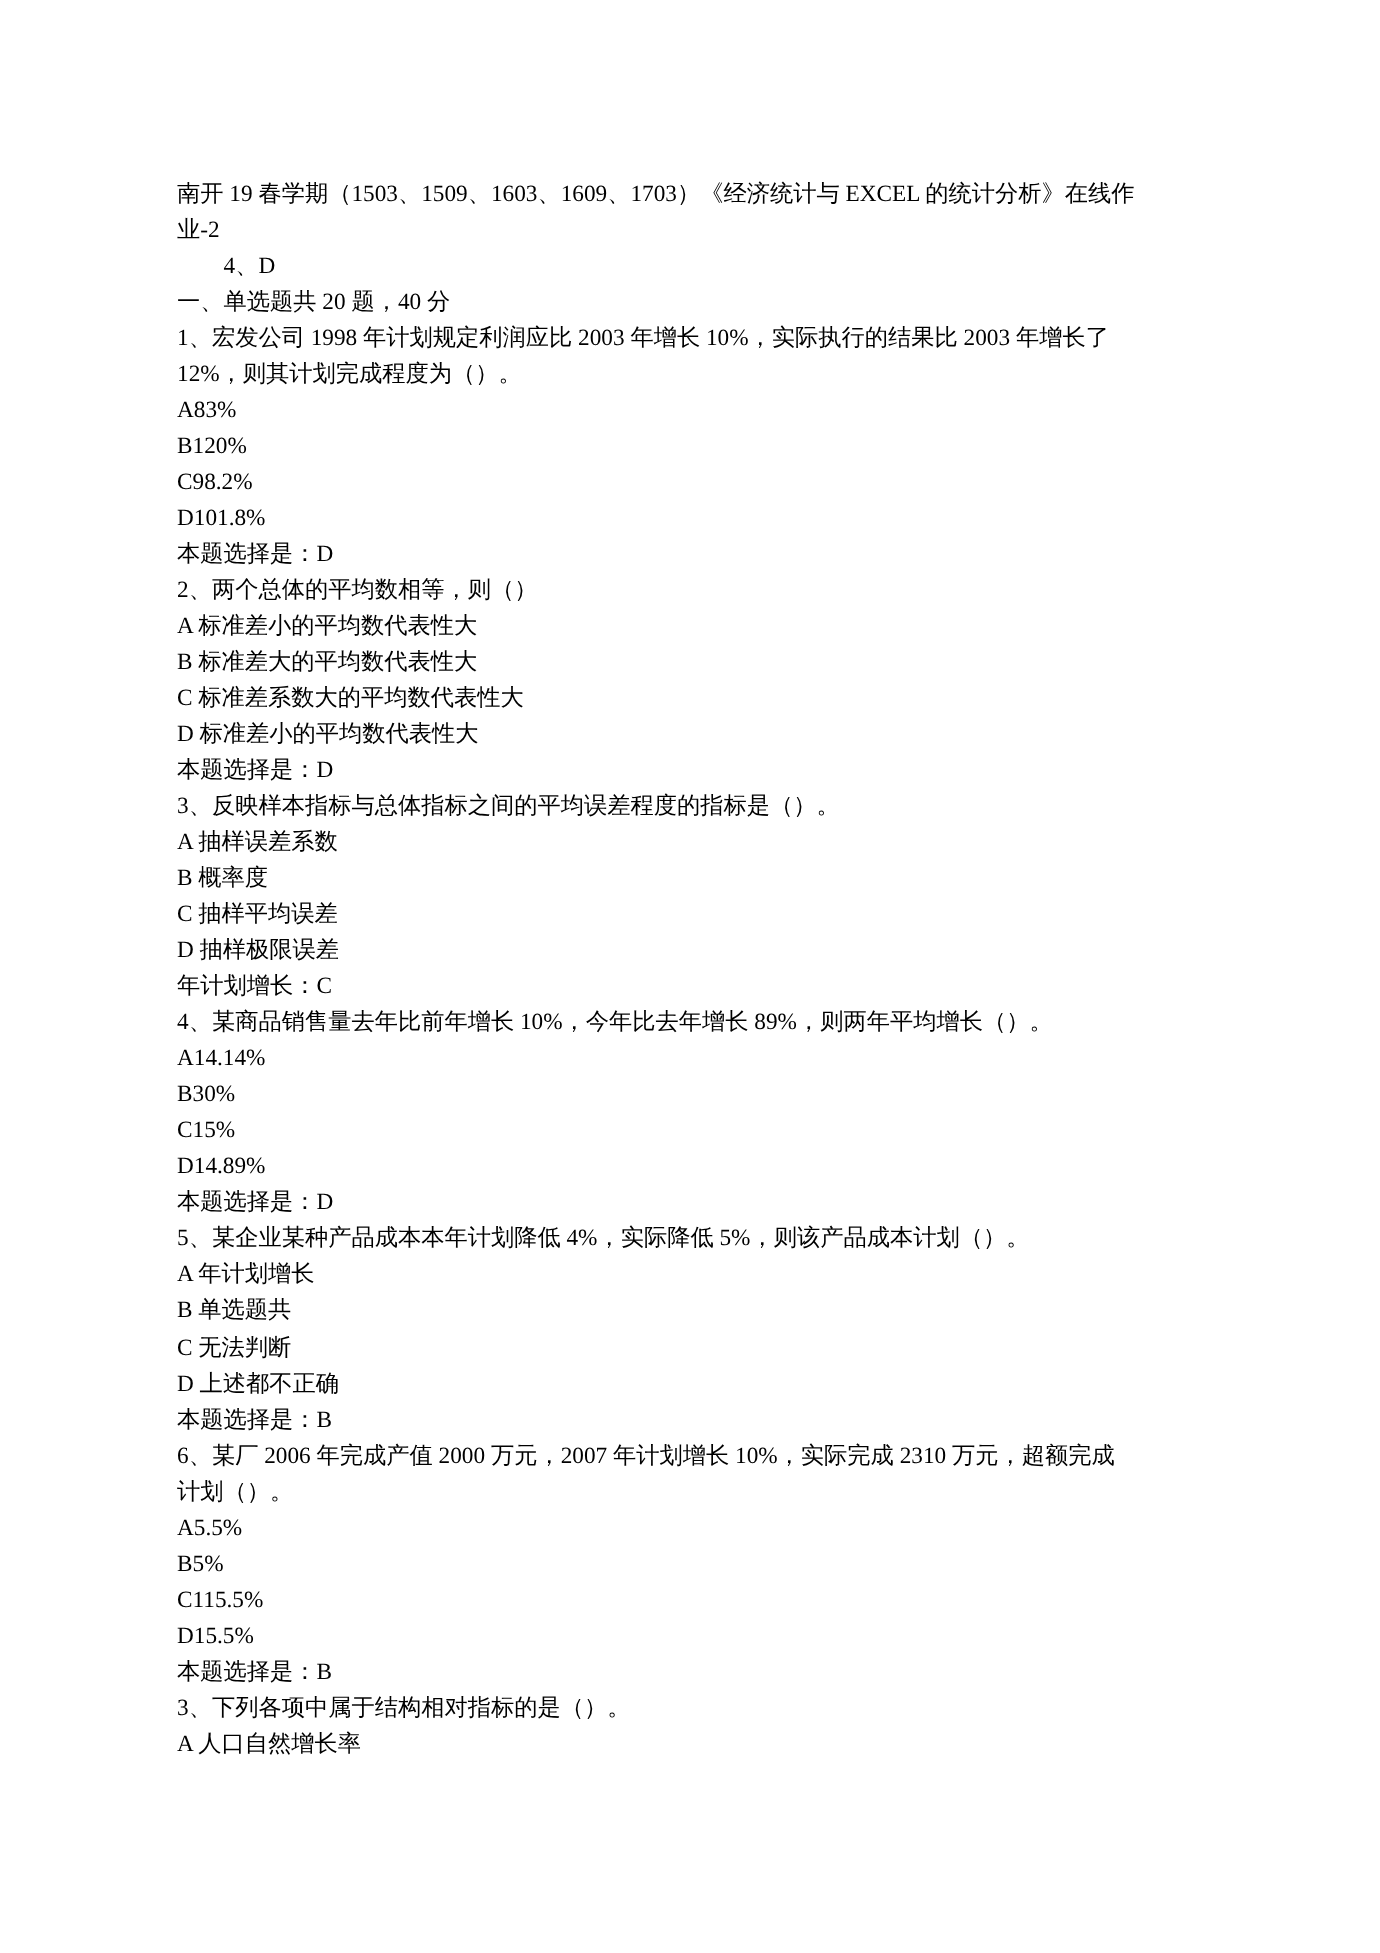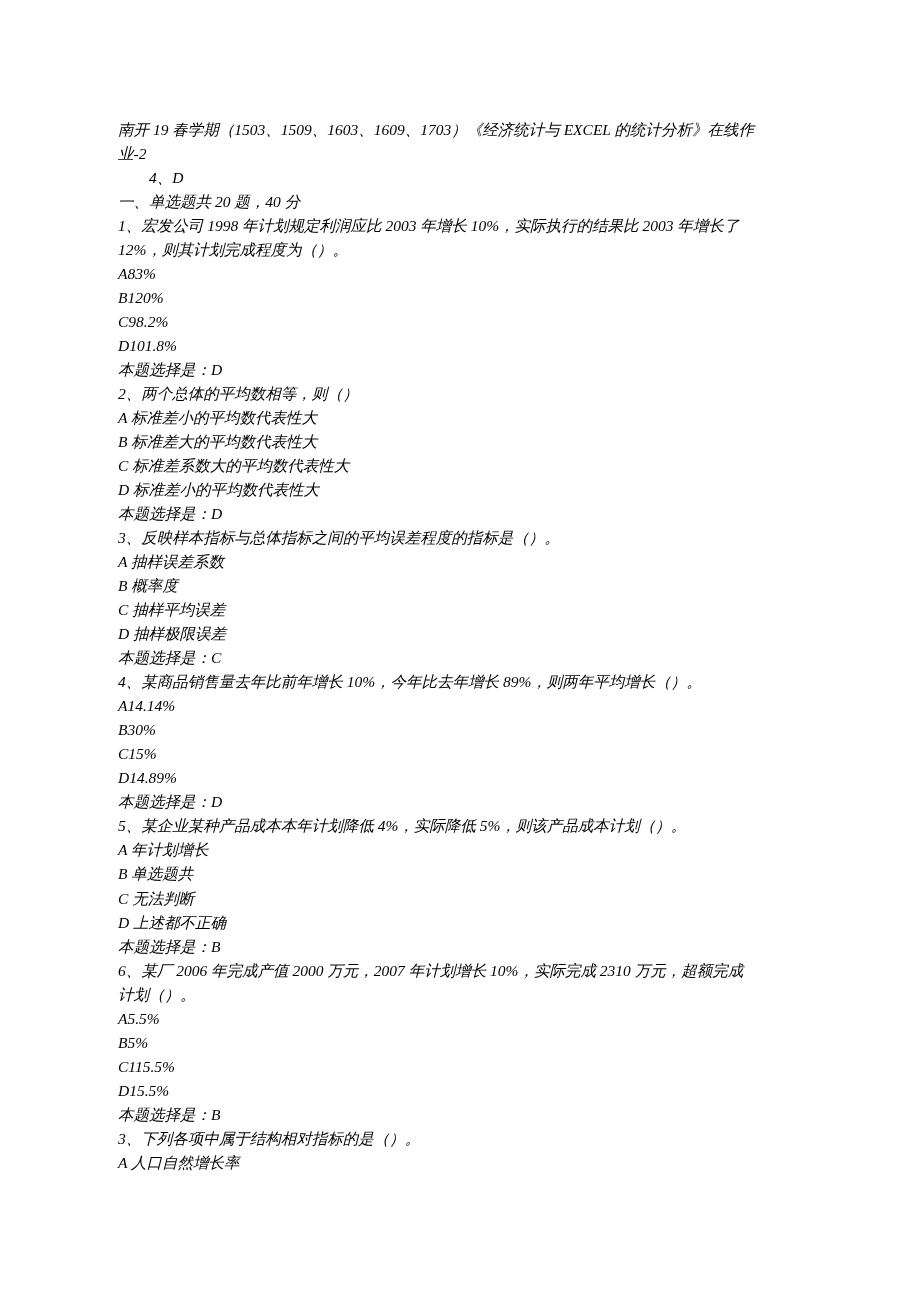--- a/index.html
+++ b/index.html
@@ -1,15 +1,15 @@
 <!DOCTYPE html>
 <html><head>
   <meta charset="utf-8">
   <style>
-    * { margin: 0; padding: 0; box-sizing: border-box; font-style: italic; }
+    * { margin: 0; padding: 0; box-sizing: border-box; }
     body {
       background: #ffffff;
       font-family: "SimSun", "宋体", serif;
       font-size: 15.5px;
       line-height: 1.55;
       color: #000000;
       padding: 118px 118px 60px 118px;
       width: 920px;
     }
     .line { white-space: pre-wrap; }
@@ -36,21 +36,21 @@
 <div class="line">B 标准差大的平均数代表性大</div>
 <div class="line">C 标准差系数大的平均数代表性大</div>
 <div class="line">D 标准差小的平均数代表性大</div>
 <div class="line">本题选择是：D</div>
 
 <div class="line">3、反映样本指标与总体指标之间的平均误差程度的指标是（）。</div>
 <div class="line">A 抽样误差系数</div>
 <div class="line">B 概率度</div>
 <div class="line">C 抽样平均误差</div>
 <div class="line">D 抽样极限误差</div>
-<div class="line">本题选择是：C</div>
+<div class="line">年计划增长：C</div>
 
 <div class="line">4、某商品销售量去年比前年增长 10%，今年比去年增长 89%，则两年平均增长（）。</div>
 <div class="line">A14.14%</div>
 <div class="line">B30%</div>
 <div class="line">C15%</div>
 <div class="line">D14.89%</div>
 <div class="line">本题选择是：D</div>
 
 <div class="line">5、某企业某种产品成本本年计划降低 4%，实际降低 5%，则该产品成本计划（）。</div>
 <div class="line">A 年计划增长</div>

